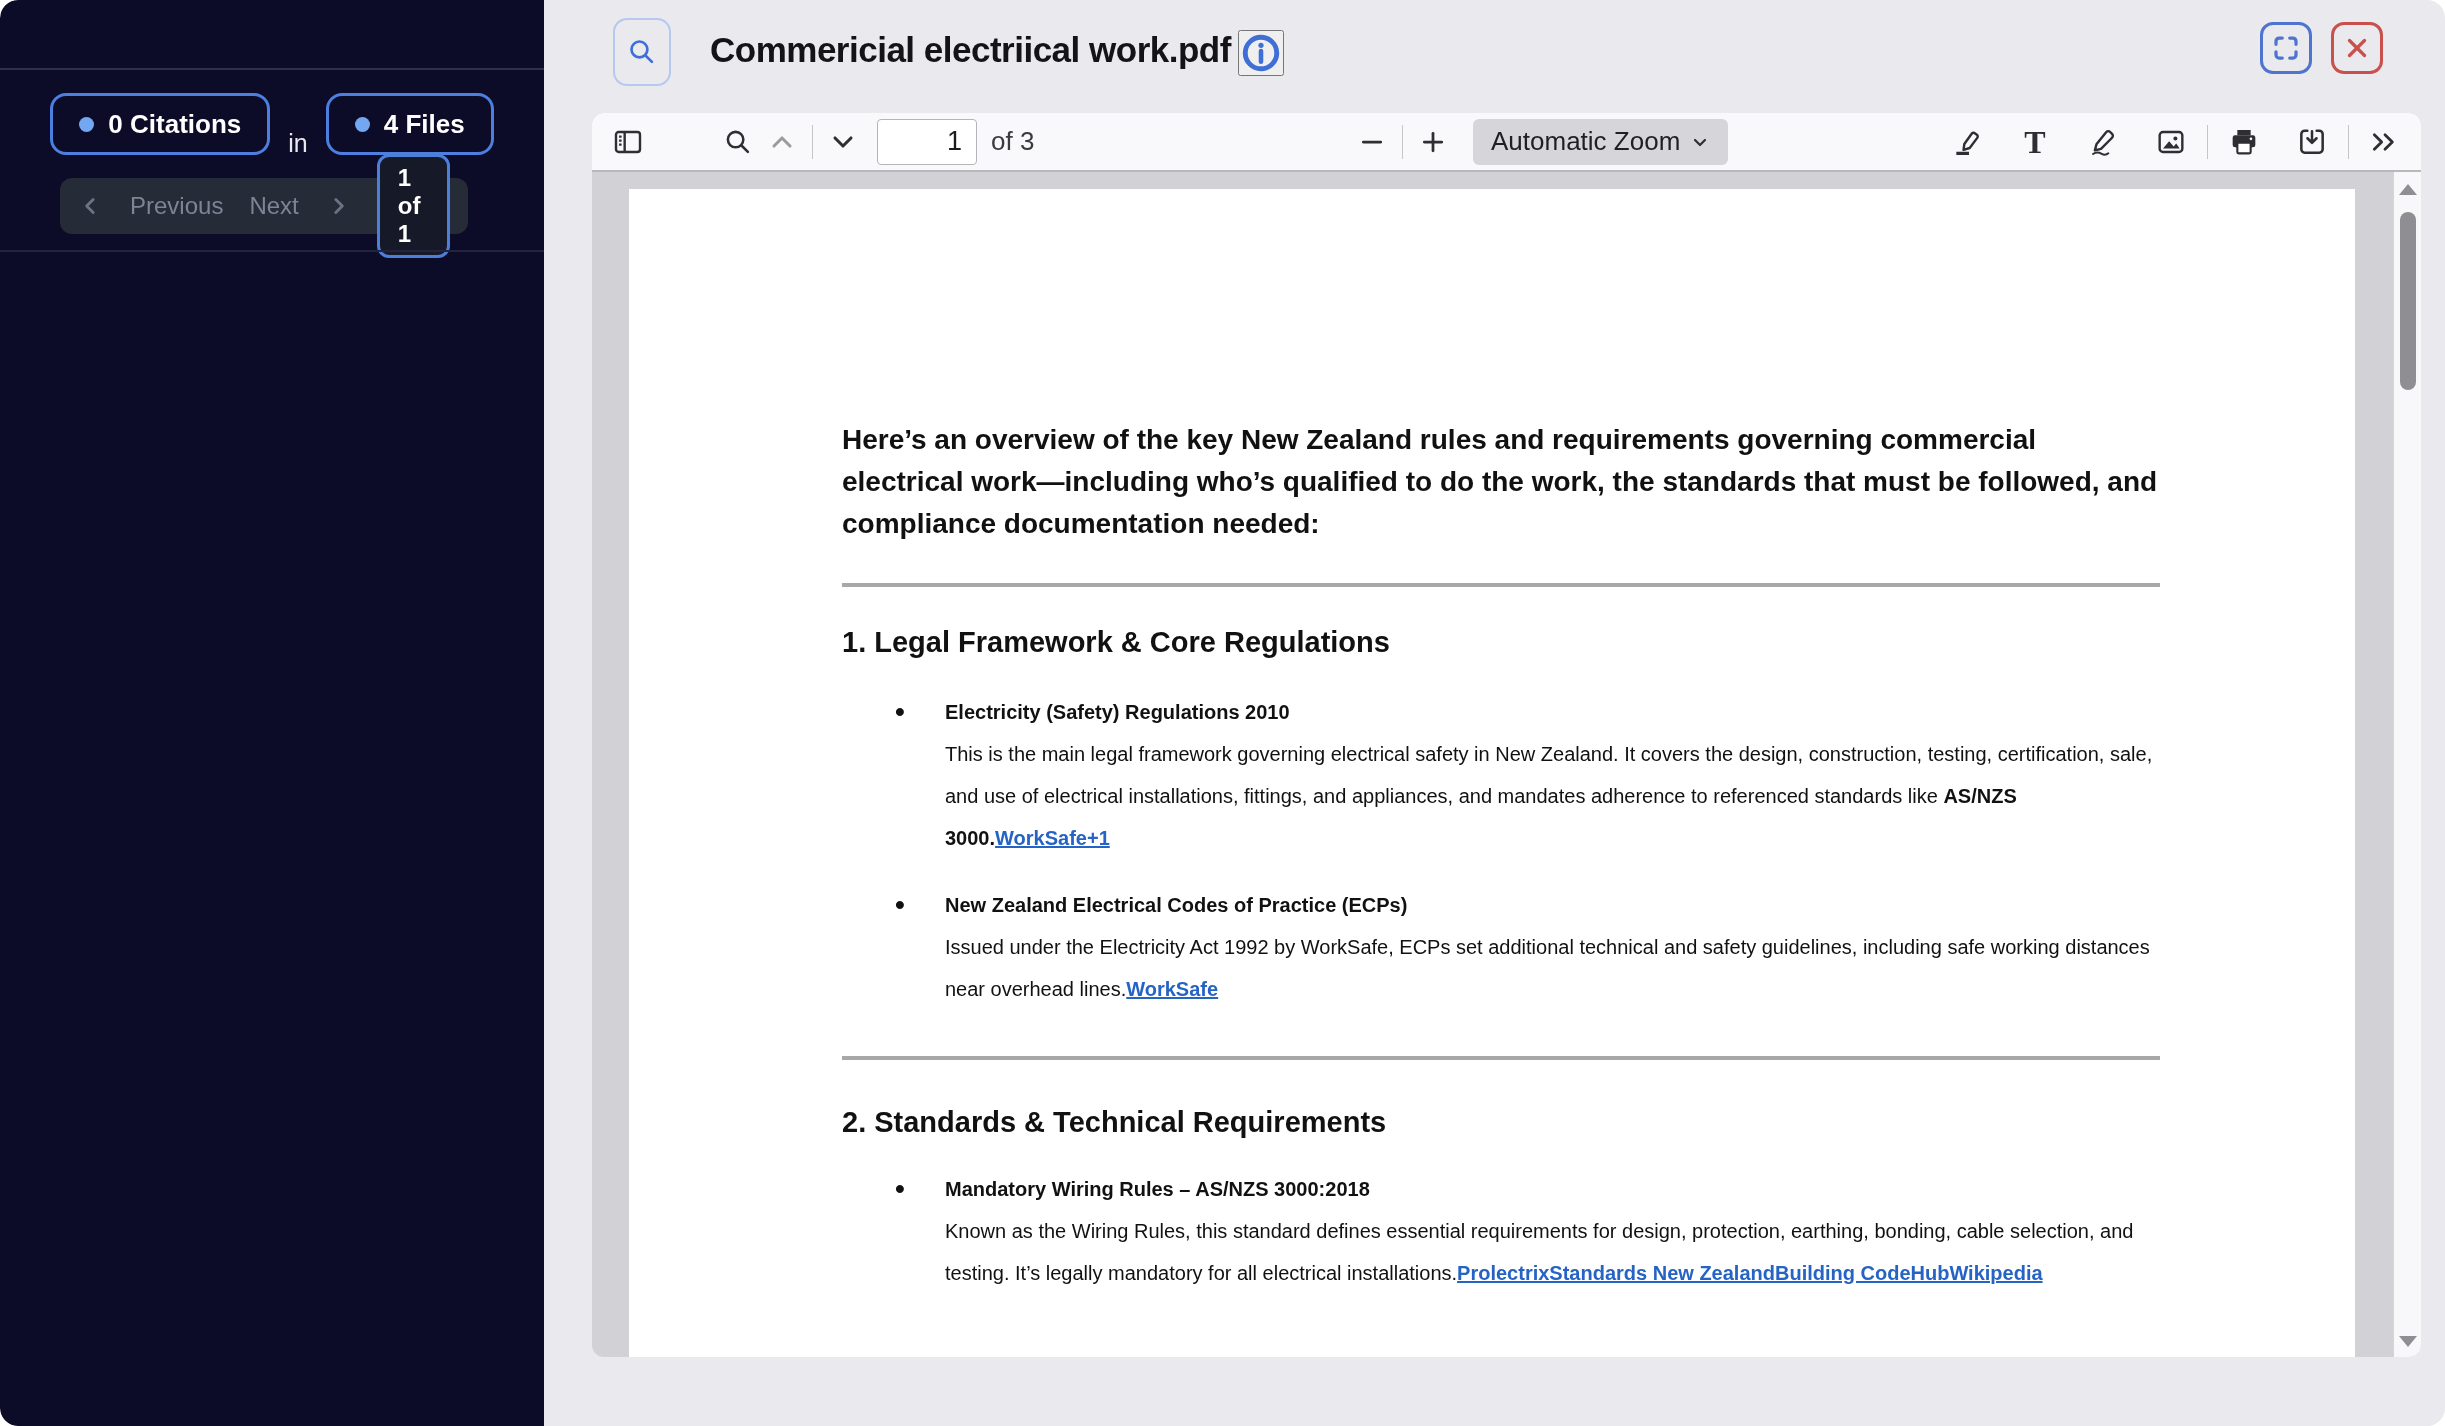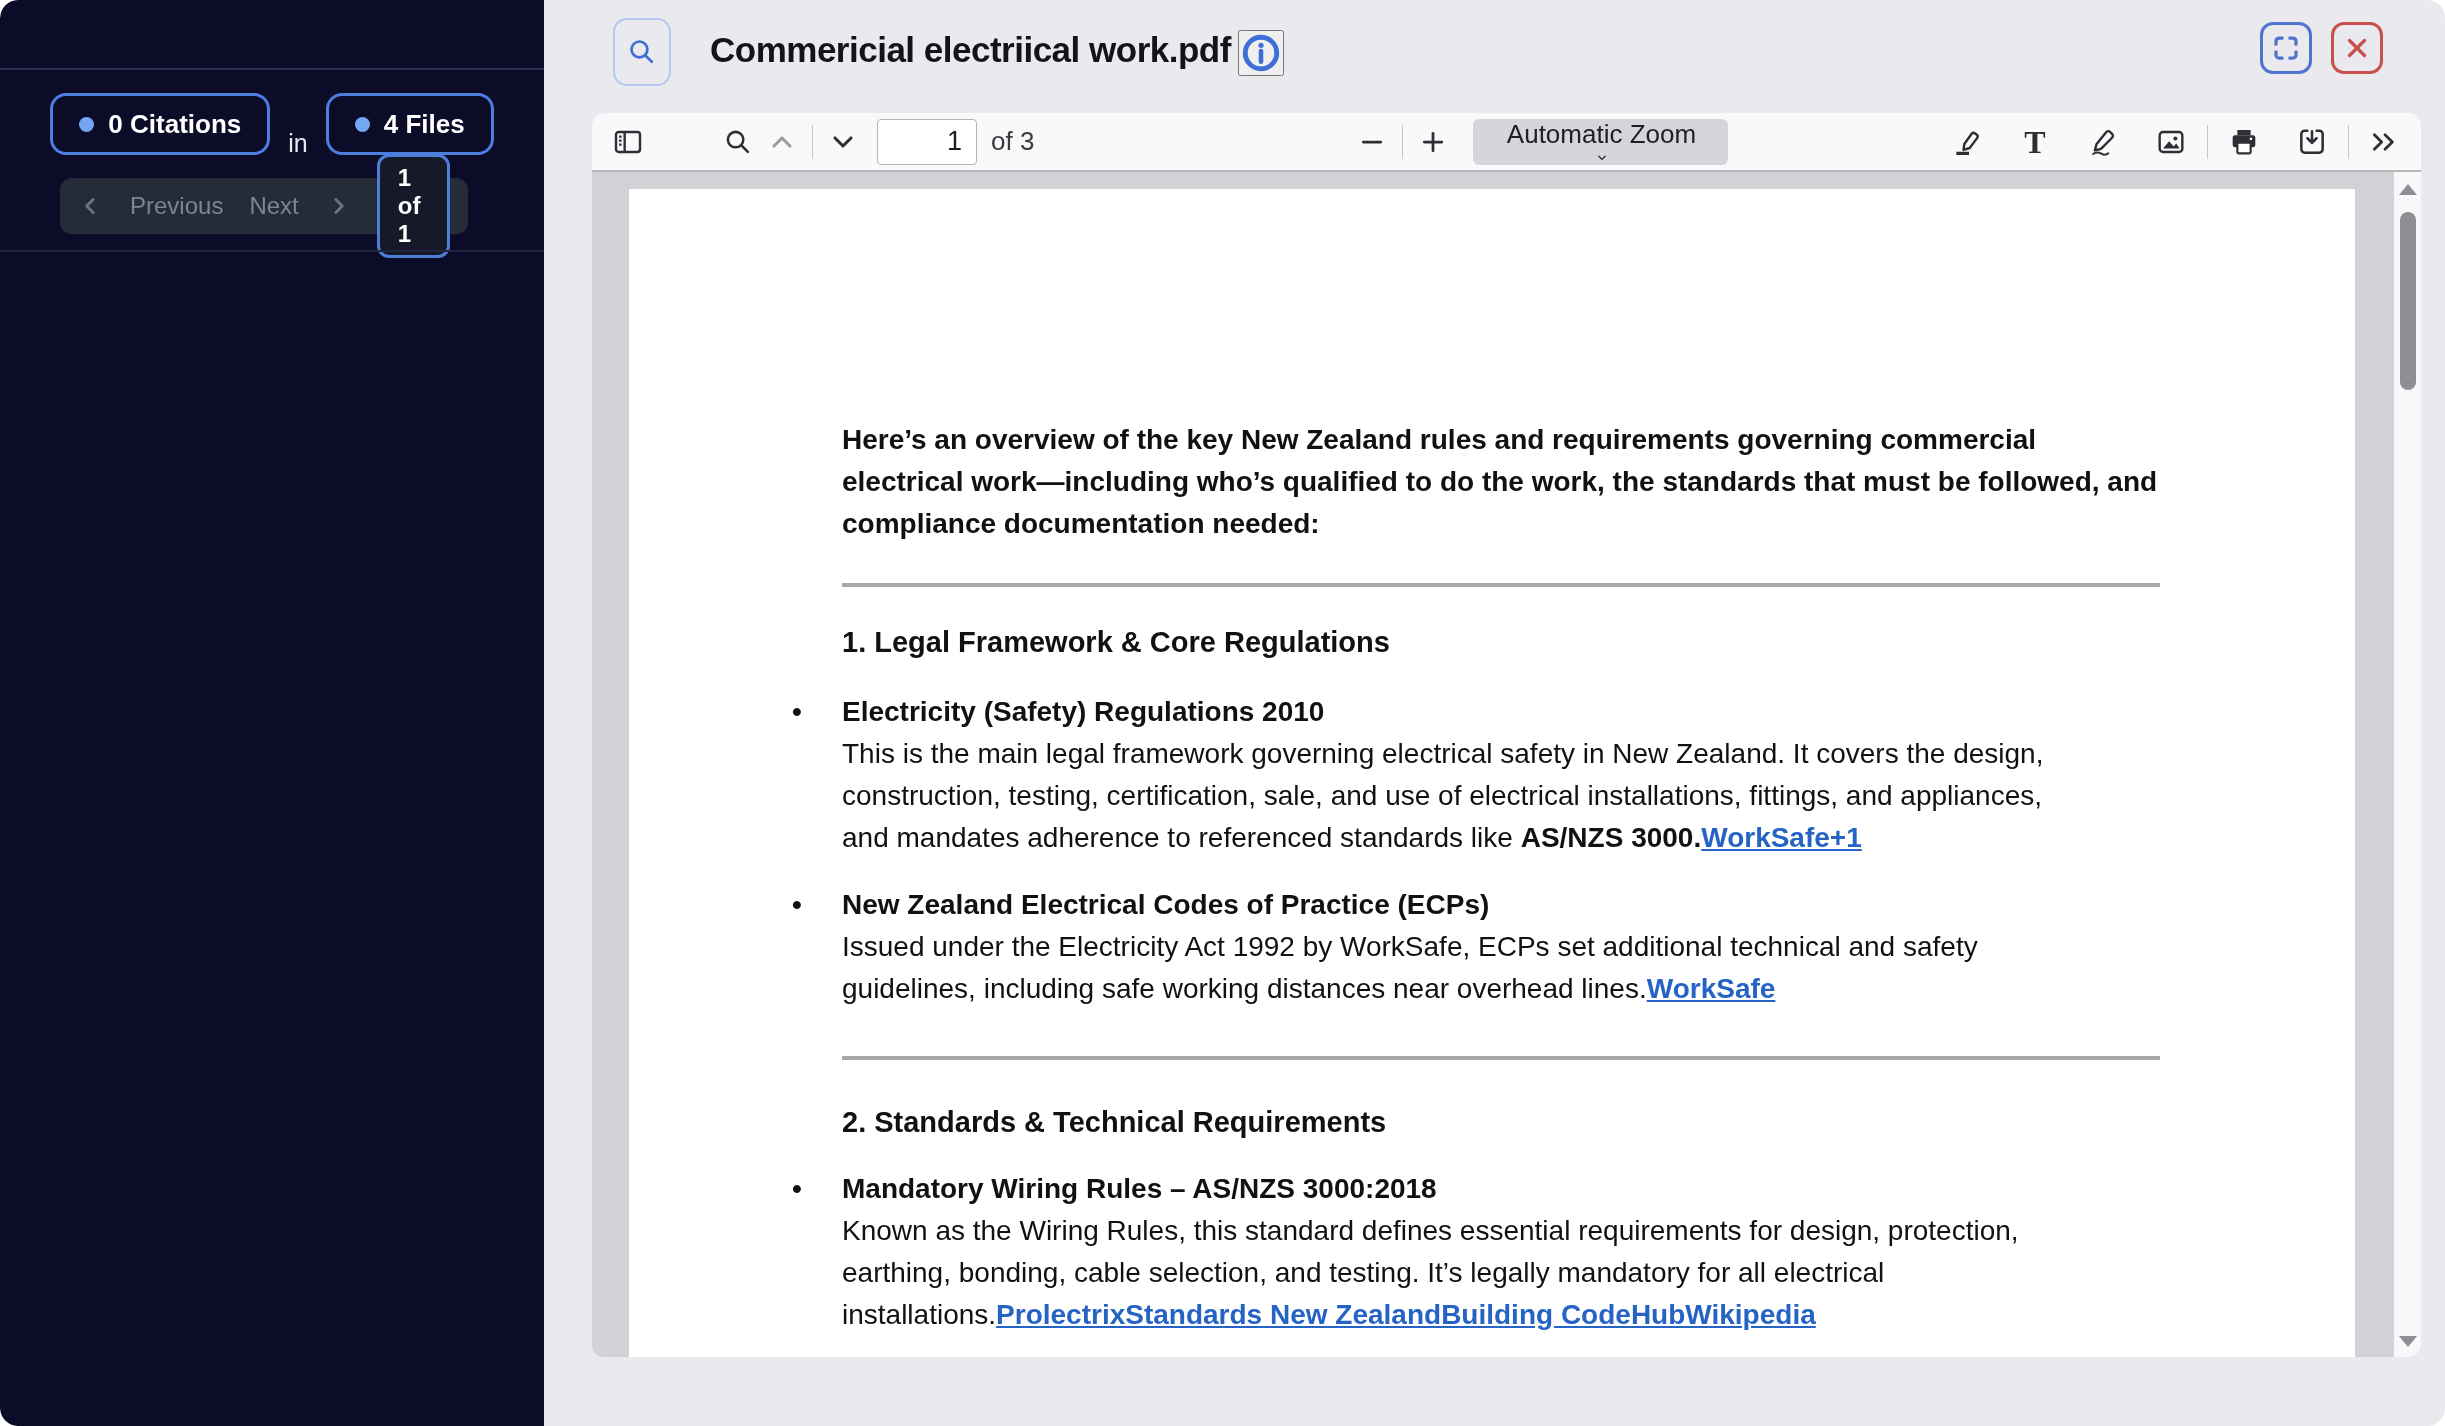--- a/index.html
+++ b/index.html
@@ -36,42 +36,42 @@
   .viewer { position:absolute; left:592px; top:113px; width:1829px; height:1244px; background:#d2d2d6; border-radius:12px; overflow:hidden; }
   .toolbar { position:absolute; left:0; top:0; width:1829px; height:59px; background:#f9f9fb; border-bottom:2px solid #b9b9bc; }
   .tb-group { position:absolute; top:0; height:57px; display:flex; align-items:center; }
   .tb-left { left:14px; gap:0; }
   .tb-mid { left:758px; }
   .tb-right { right:14px; }
   .tb-btn { display:flex; align-items:center; justify-content:center; width:44px; height:44px; border-radius:6px; background:transparent; border:none; cursor:pointer; }
   .tb-sep { width:1px; height:34px; background:#c6c6c9; margin:0 8px; }
   .page-input { width:100px; height:46px; border:1px solid #b5b5b9; border-radius:4px; background:#ffffff; text-align:right; padding-right:14px; font-size:27px; color:#1c1c1f; font-family:"Liberation Sans", sans-serif; }
   .of-pages { font-size:26px; color:#3a3a3f; margin-left:14px; }
-  .zoom-select { display:flex; align-items:center; justify-content:space-between; width:255px; height:46px; background:#d6d6da; border-radius:6px; padding:0 16px 0 18px; margin-left:18px; cursor:pointer;flex-direction:column; }
+  .zoom-select { display:flex; align-items:center; justify-content:space-between; width:255px; height:46px; background:#d6d6da; border-radius:6px; padding:0 16px 0 18px; margin-left:18px; cursor:pointer; }
   .zoom-select .zoom-label { font-size:26px; color:#1f1f24; }
   .serif-T { font-family:"Liberation Serif", serif; font-size:32px; font-weight:600; color:#2e2e33; line-height:1; }
 
   
   .vscrollbar { position:absolute; right:0; top:59px; width:28px; bottom:0; background:#f8f8fa; border-left:1px solid #d5d5d8; }
   .scroll-arrow { position:absolute; left:50%; transform:translateX(-50%); width:0; height:0; border-left:9px solid transparent; border-right:9px solid transparent; }
   .arrow-up { top:12px; border-bottom:11px solid #8f8f93; }
   .arrow-down { bottom:10px; border-top:11px solid #8f8f93; }
   .scroll-thumb { position:absolute; left:50%; transform:translateX(-50%); top:40px; width:16px; height:178px; border-radius:8px; background:#8f8f93; }
 
   
   .pdf-page { position:absolute; left:37px; top:76px; width:1726px; height:1400px; background:#ffffff; }
   .page-content { padding:230px 195px 0 213px; color:#111111; }
   .intro { font-size:28px; font-weight:700; line-height:42px; letter-spacing:0; }
   .doc-hr { height:4px; background:#a8a8a8; border:none; }
   .hr1 { margin-top:38px; }
   .hr2 { margin-top:46px; }
   .sec-heading { font-size:29px; font-weight:700; line-height:44px; }
   .h-sec1 { margin-top:33px; }
   .h-sec2 { margin-top:40px; }
-  .bullet { position:relative; width:1215px; line-height:42px; font-size:28px; list-style:none; }
+  .bullet { position:relative; margin-left:103px; width:1215px; line-height:42px; font-size:20px; list-style:none; }
   .bullet::before { content:"\2022"; position:absolute; left:-50px; top:0; font-size:28px; font-weight:700; color:#111; }
   .b1 { margin-top:27px; }
   .b2 { margin-top:25px; }
   .b3 { margin-top:24px; }
   .bullet .b-title { font-weight:700; display:block; }
   .bullet .b-bold { font-weight:700; }
   .doc-link { color:#2563c4; font-weight:700; text-decoration:underline; cursor:pointer; }
 </style>
 </head>
 <body>

